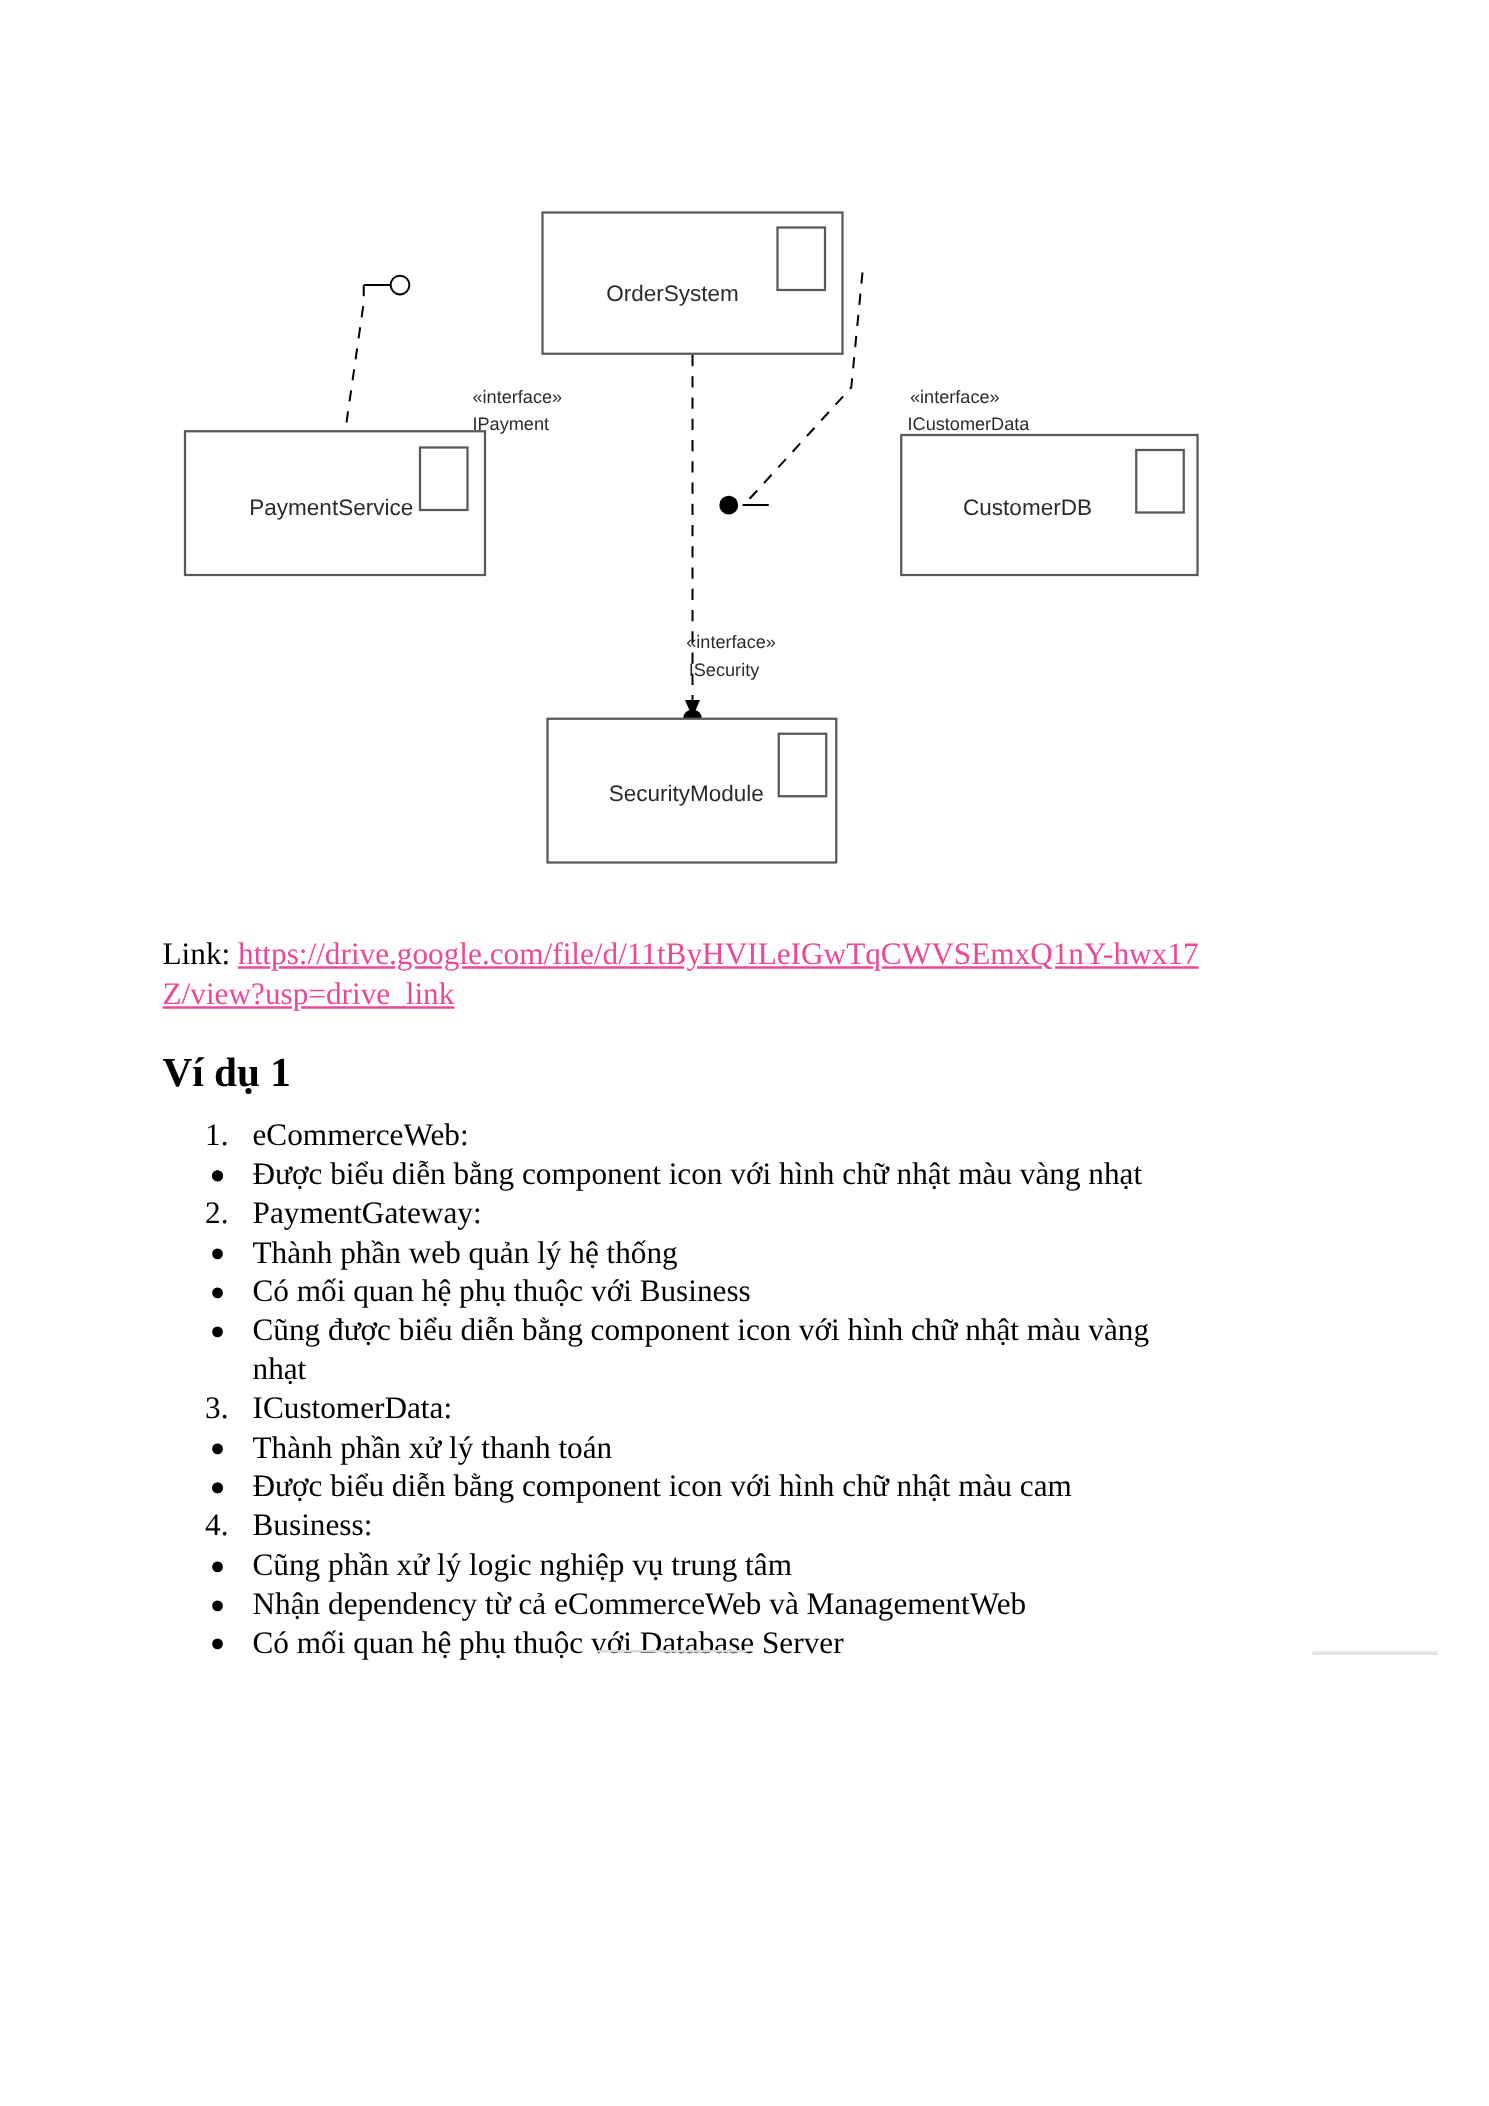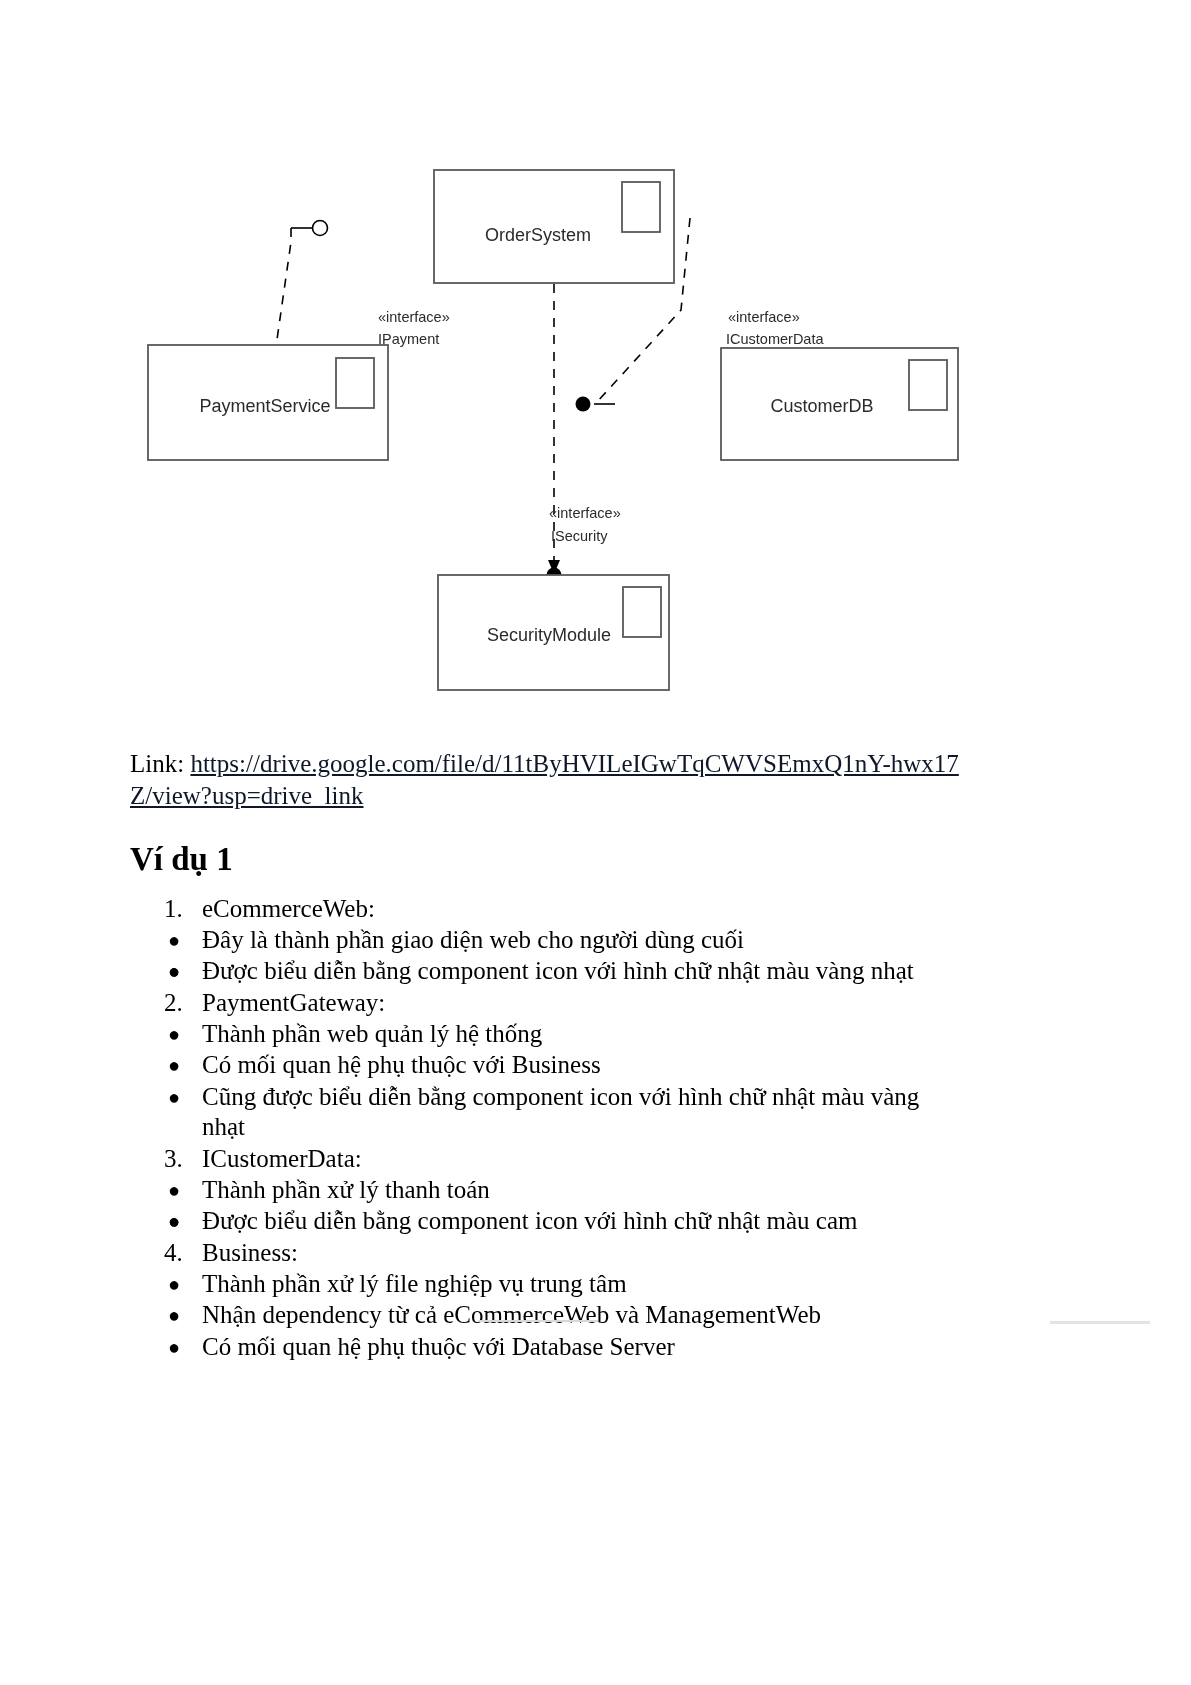--- a/index.html
+++ b/index.html
@@ -44,21 +44,21 @@
   }
 
   p.link-para {
     margin: 0 0 6px 0;
     font-size: 25px;
     line-height: 1.28;
     word-break: break-all;
   }
   p.link-para .lbl { color: #000; text-align: center; }
   a.drive-link {
-    color: #0f172a;
+    color: #ec4899;
     text-decoration: underline;
     word-break: break-all;
   }
 
   h2.section-title {
     margin: 28px 0 14px 0;
     font-size: 33px;
     font-weight: bold;
     line-height: 1.2;
   }
@@ -185,33 +185,33 @@
 
   <div class="body-text">
 
     <p class="link-para"><span class="lbl">Link:</span>
       <a class="drive-link" href="#">https://drive.google.com/file/d/11tByHVILeIGwTqCWVSEmxQ1nY-hwx17Z/view?usp=drive_link</a></p>
 
     <h2 class="section-title">Ví dụ 1</h2>
 
     <ul class="outline">
         <li class="numbered"><span class="marker">1.</span><span>eCommerceWeb:</span></li>
-        <li class="bullet"><span class="marker">●</span><span>Đây là thành phần giao diện web cho người dùng cuối</span></li>
+        <li class="bullet"><span class="marker">●</span></li>
         <li class="bullet"><span class="marker">●</span></li>
         <li class="bullet"><span class="marker">●</span><span>Được biểu diễn bằng component icon với hình chữ nhật màu vàng nhạt</span></li>
         <li class="numbered"><span class="marker">2.</span><span>PaymentGateway:</span></li>
         <li class="bullet"><span class="marker">●</span><span>Thành phần web quản lý hệ thống</span></li>
         <li class="bullet"><span class="marker">●</span><span>Có mối quan hệ phụ thuộc với Business</span></li>
         <li class="bullet"><span class="marker">●</span><span>Cũng được biểu diễn bằng component icon với hình chữ nhật màu vàng nhạt</span></li>
         <li class="numbered"><span class="marker">3.</span><span>ICustomerData:</span></li>
         <li class="bullet"><span class="marker">●</span><span>Thành phần xử lý thanh toán</span></li>
         <li class="bullet"><span class="marker">●</span></li>
         <li class="bullet"><span class="marker">●</span><span>Được biểu diễn bằng component icon với hình chữ nhật màu cam</span></li>
         <li class="numbered"><span class="marker">4.</span><span>Business:</span></li>
-        <li class="bullet"><span class="marker">●</span><span>Thành phần xử lý file nghiệp vụ trung tâm</span></li>
+        <li class="bullet"><span class="marker">●</span><span>Cũng phần xử lý logic nghiệp vụ trung tâm</span></li>
         <li class="bullet"><span class="marker">●</span><span>Nhận dependency từ cả eCommerceWeb và ManagementWeb</span></li>
         <li class="bullet"><span class="marker">●</span><span>Có mối quan hệ phụ thuộc với Database Server</span></li>
       </ul>
   </div>
 
   <div class="page-bottom-rule"></div>
   <div class="page-bottom-rule2"></div>
 </div>
 
 </body></html>

